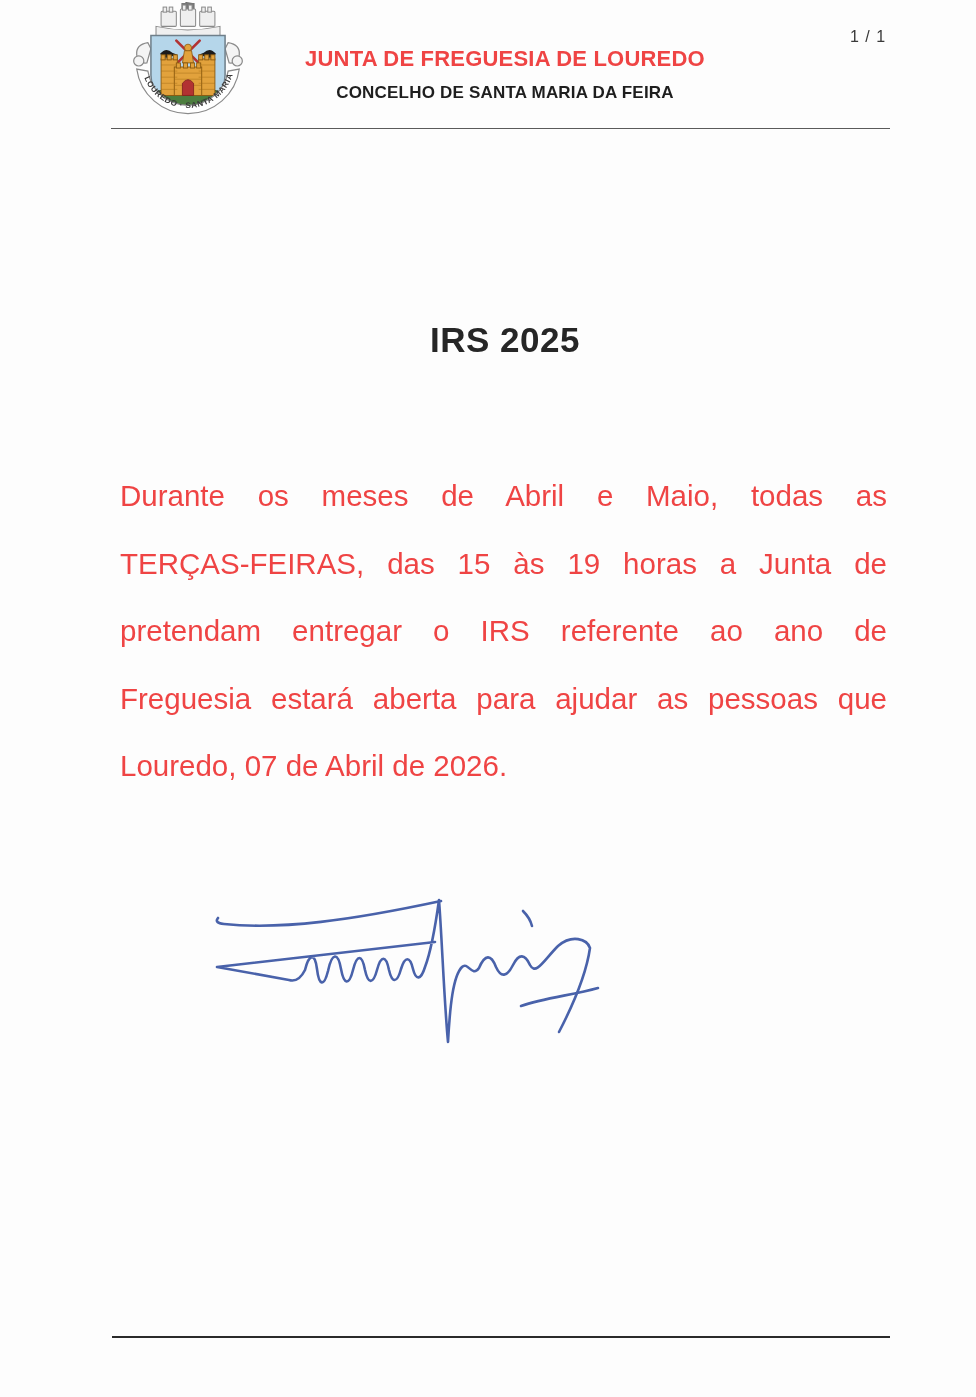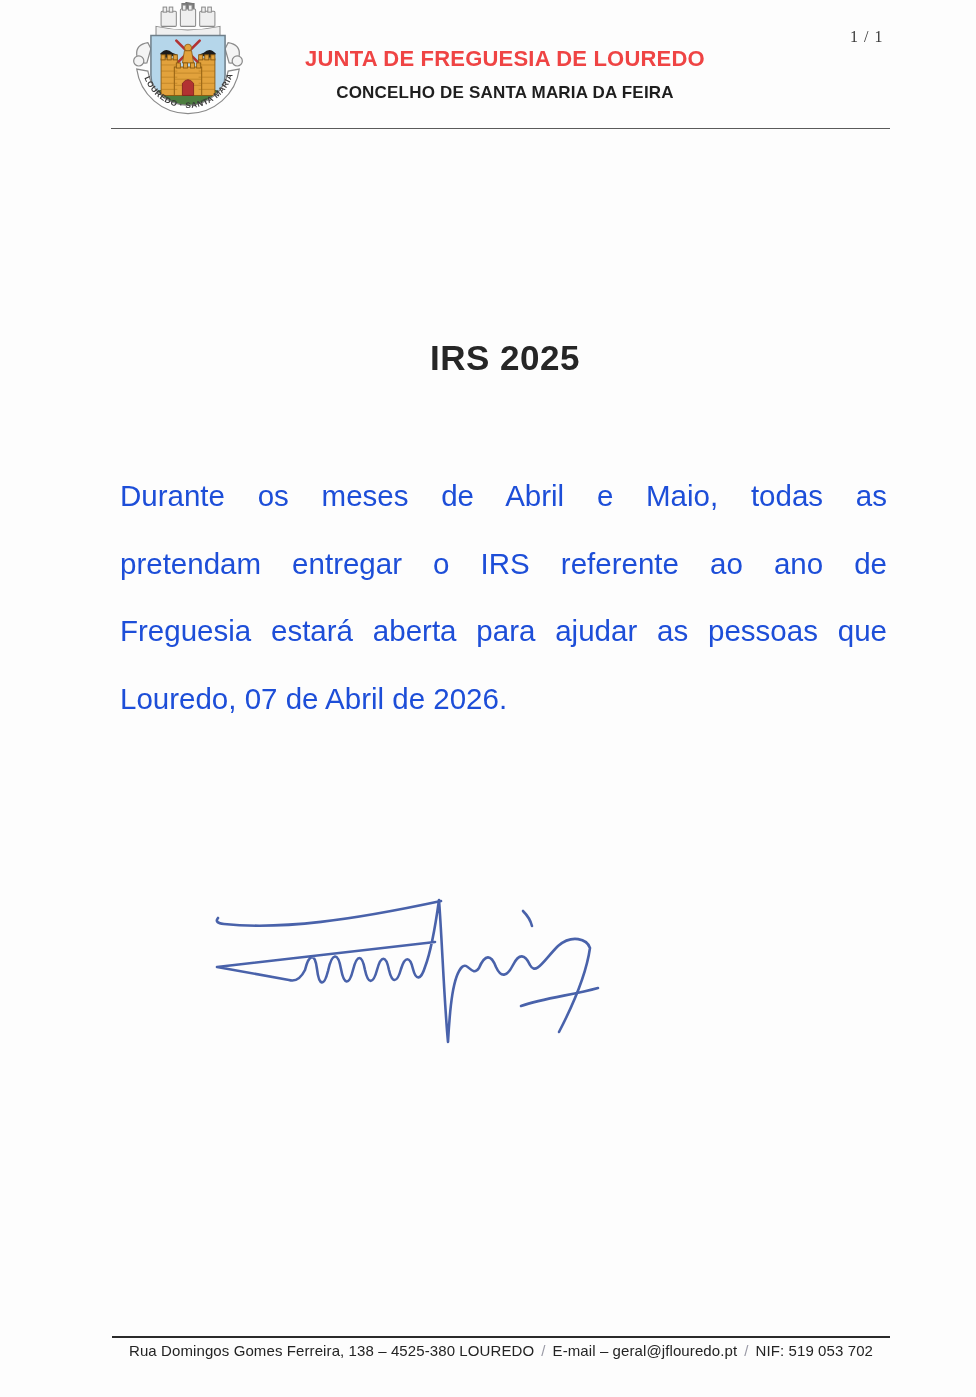--- a/index.html
+++ b/index.html
@@ -12,32 +12,32 @@
     color:#2c2c2c;
     overflow:hidden;
   }
   
   .crest{position:absolute;left:128px;top:2px;width:120px;height:130px;}
   .org-block{position:absolute;left:110px;top:46px;width:790px;text-align:center;}
   .org-name{font-size:22px;font-weight:bold;color:#ef4444;letter-spacing:0.2px;}
   .org-sub{font-size:17px;font-weight:bold;color:#1e1e1e;margin-top:11px;letter-spacing:0.2px;}
   .page-number{
     position:absolute;top:28px;left:850px;
-    font-family:Liberation Serif, serif;
+    font-family:Liberation Sans, sans-serif;
     font-size:16px;color:#3a3a3a;letter-spacing:1px;
   }
   .header-rule{position:absolute;left:111px;top:128px;width:779px;height:0;border-top:1.6px solid #5a5a5a;}
   
   .doc-title{position:absolute;left:110px;top:204px;width:790px;text-align:center;
     font-size:35px;font-weight:bold;color:#262626;letter-spacing:0.5px;}
-  .doc-subject{position:absolute;left:110px;top:338px;width:790px;text-align:center;
+  .doc-subject{position:absolute;left:110px;top:320px;width:790px;text-align:center;
     font-size:35px;font-weight:bold;color:#262626;letter-spacing:0.5px;}
   
   .body-block{position:absolute;left:120px;top:462px;width:767px;}
-  .bline{height:67.5px;line-height:67.5px;font-size:29.5px;color:#1d4ed8;white-space:nowrap;}
+  .bline{height:67.5px;line-height:67.5px;font-size:29.5px;color:#ef4444;white-space:nowrap;}
   .bline.justify{
     white-space:normal;
     text-align:justify;
     text-align-last:justify;
   }
   
   .sig-svg{position:absolute;left:192px;top:884px;width:430px;height:210px;}
   
   .footer-rule{position:absolute;left:112px;top:1336px;width:778px;height:0;border-top:2.6px solid #2a2a2a;}
   .footer-text{position:absolute;left:112px;top:1342px;width:778px;text-align:center;
@@ -148,20 +148,21 @@
   </div>
 
   <div class="page-number">1 / 1</div>
 
   <div class="header-rule"></div>
 
   <div class="doc-subject">IRS 2025</div>
 
   <div class="body-block">
     <div class="bline justify">Durante os meses de Abril e Maio, todas as</div>
+    <div class="bline justify">TERÇAS-FEIRAS, das 15 às 19 horas a Junta de</div>
     <div class="bline justify">pretendam entregar o IRS referente ao ano de</div>
     <div class="bline justify">Freguesia estará aberta para ajudar as pessoas que</div>
     <div class="bline">Louredo, 07 de Abril de 2026.</div>
   </div>
 
   <svg class="sig-svg" viewBox="0 0 430 210">
     <g fill="none" stroke="#3a55a4" stroke-width="2.6" stroke-linecap="round" stroke-linejoin="round" opacity="0.92">
 
       <path d="M 26 34 q -4 5 6 6 C 90 46 160 36 249 17"></path>
 
@@ -190,17 +191,14 @@
                C 327 69 333 70 338 81
                C 344 92 352 76 366 62
                C 380 50 395 55 398 64
                C 394 92 381 121 367 148"></path>
 
       <path d="M 329 122 C 352 114 381 111 406 104"></path>
     </g>
   </svg>
 
   <div class="footer-rule"></div>
-  <div class="footer-text">
-    <span>Rua Domingos Gomes Ferreira, 138 – 4525-380 LOUREDO</span><span class="footer-sep">/</span><span>E-mail – geral@jflouredo.pt</span><span class="footer-sep">/</span><span>NIF: 519 053 702</span>
-  </div>
 
 </div>
 
 </body></html>

